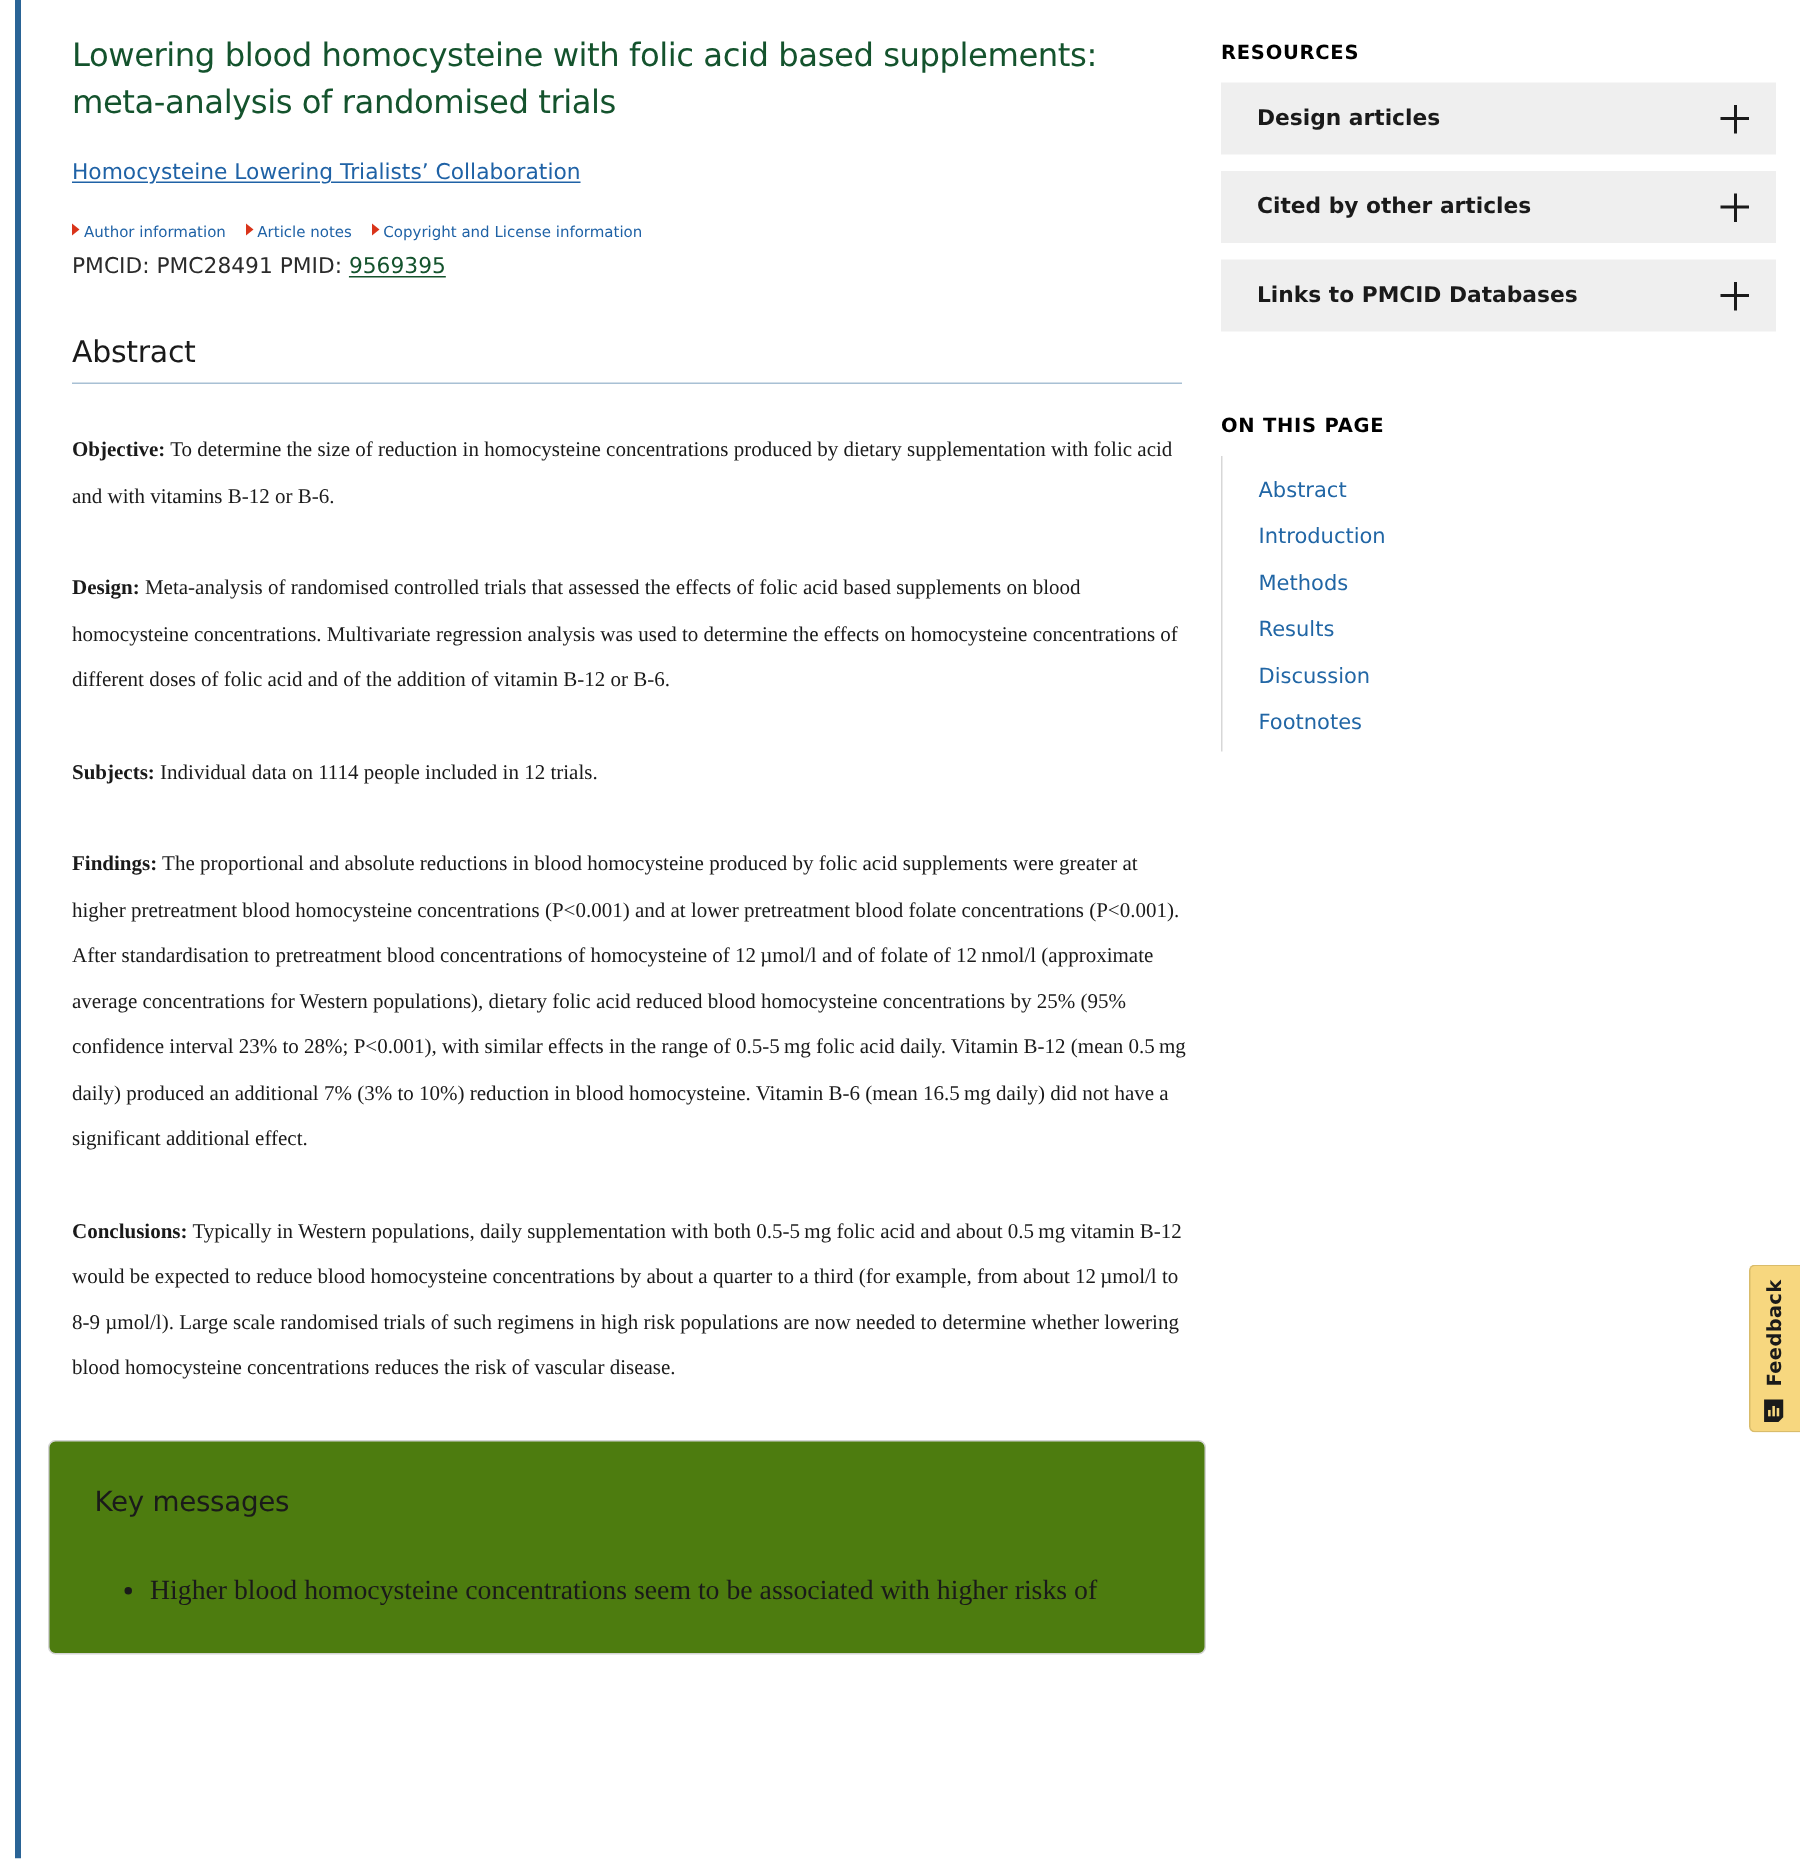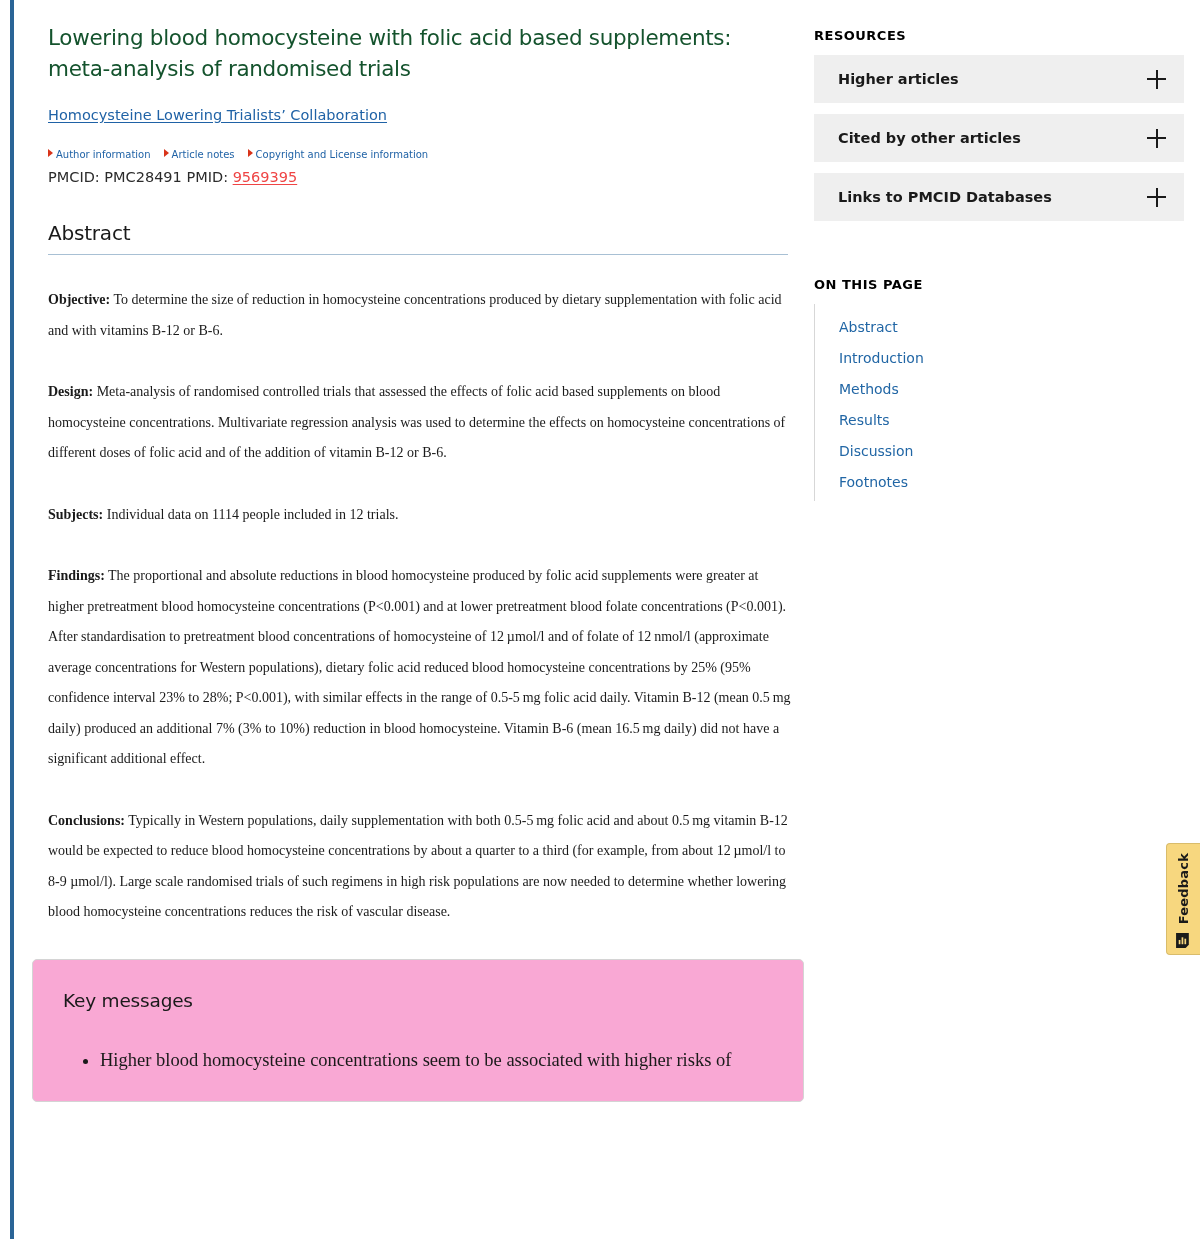--- a/index.html
+++ b/index.html
@@ -87,21 +87,21 @@
     vertical-align: 1px;
   }
 
   #ids-line {
     font-family: "DejaVu Sans", sans-serif;
     font-size: 14.5px;
     color: #2b2b2b;
     margin-bottom: 36px;
   }
   #ids-line .pmid-link {
-    color: #ef4444;
+    color: #14532d;
     text-decoration: underline;
     text-underline-offset: 2px;
     cursor: pointer;
   }
 
   #abstract-heading {
     font-family: "DejaVu Sans", sans-serif;
     font-size: 20px;
     font-weight: normal;
     color: #1a1a1a;
@@ -127,21 +127,21 @@
     font-weight: bold;
   }
 
   
   #key-messages {
     margin-top: 8px;
     margin-left: -16px;
     width: 772px;
     border: 1px solid #d4d4d4;
     border-radius: 5px;
-    background: #f9a8d4;
+    background: #4d7c0f;
     padding: 30px 28px 26px 30px;
   }
   #key-messages h3 {
     font-family: "DejaVu Sans", sans-serif;
     font-size: 18.5px;
     font-weight: normal;
     color: #1a1a1a;
     margin: 0 0 34px 0;
     letter-spacing: -0.2px;
   }
@@ -301,21 +301,21 @@
         </ul>
     </div>
 
   </div>
 
   <div id="sidebar">
 
     <div class="side-heading">RESOURCES</div>
     <div id="resources-list">
         <div class="accordion-row">
-          <span class="accordion-label">Higher articles</span>
+          <span class="accordion-label">Design articles</span>
           <span class="plus-icon"></span>
         </div>
         <div class="accordion-row">
           <span class="accordion-label">Cited by other articles</span>
           <span class="plus-icon"></span>
         </div>
         <div class="accordion-row">
           <span class="accordion-label">Links to PMCID Databases</span>
           <span class="plus-icon"></span>
         </div>

